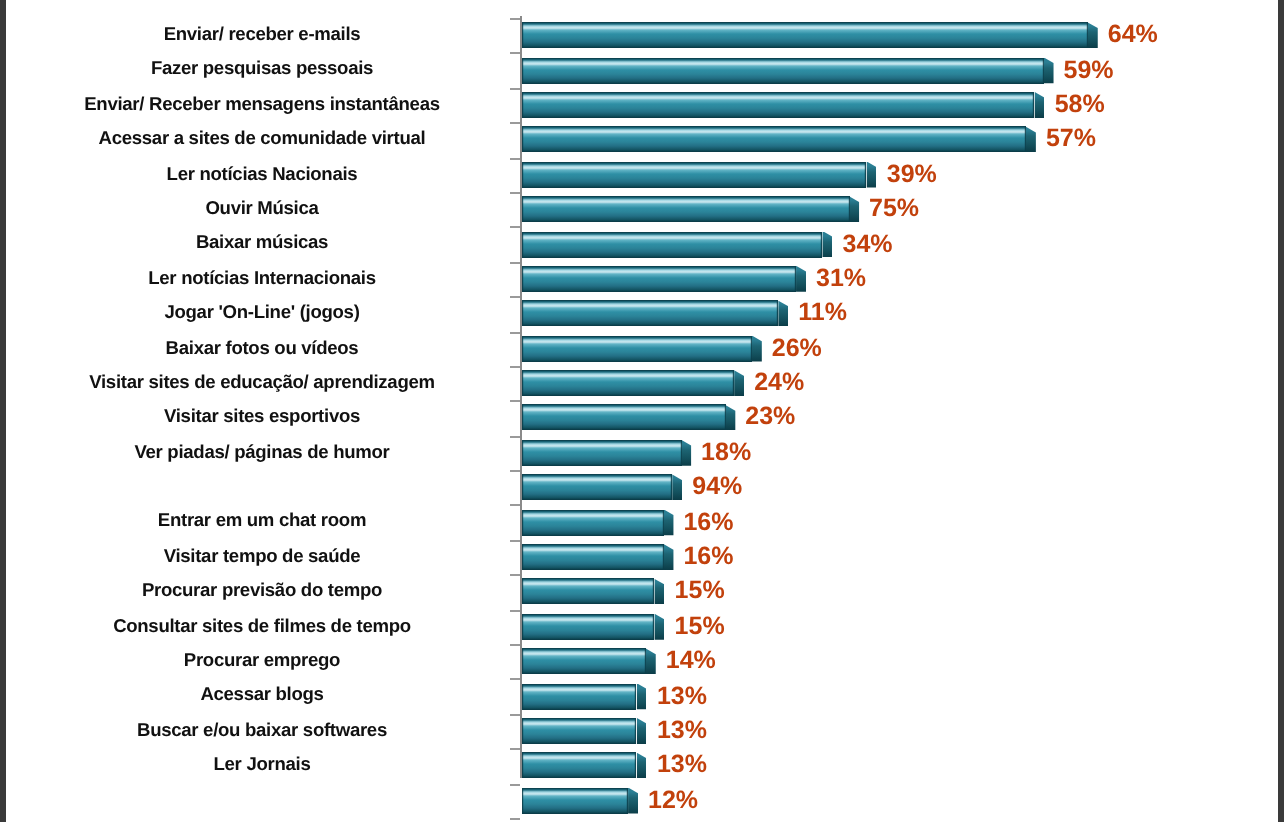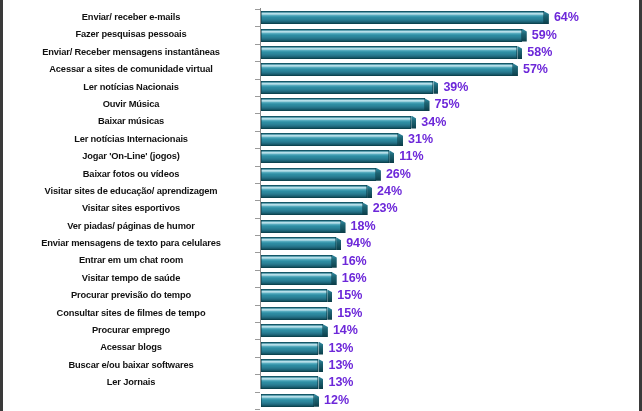--- a/index.html
+++ b/index.html
@@ -116,21 +116,21 @@
         #2a7f94 2px,
         #1d6473 5px,
         #14525f 9px,
         #0b3c47 13px);
     clip-path: polygon(0 0, 100% 22%, 100% 100%, 0 100%);
   }
 
   .value-label {
     font-size: 12.5px;
     font-weight: bold;
-    color: #6d28d9;
+    color: #c2410c;
     margin-left: 10px;
     line-height: 13px;
     white-space: nowrap;
   }
 </style>
 </head>
 <body>
 
 <div id="chart-frame">
   <div id="plot-area">
@@ -235,21 +235,20 @@
         <div class="bar-row">
           <div class="tick"></div>
           <div class="cat-label">Ver piadas/ páginas de humor</div>
           <div class="bar-wrap">
             <div class="bar" style="width: 79.56px;"></div>
             <div class="value-label">18%</div>
           </div>
         </div>
         <div class="bar-row">
           <div class="tick"></div>
-          <div class="cat-label">Enviar mensagens de texto para celulares</div>
           <div class="bar-wrap">
             <div class="bar" style="width: 75.14px;"></div>
             <div class="value-label">94%</div>
           </div>
         </div>
         <div class="bar-row">
           <div class="tick"></div>
           <div class="cat-label">Entrar em um chat room</div>
           <div class="bar-wrap">
             <div class="bar" style="width: 70.72px;"></div>

